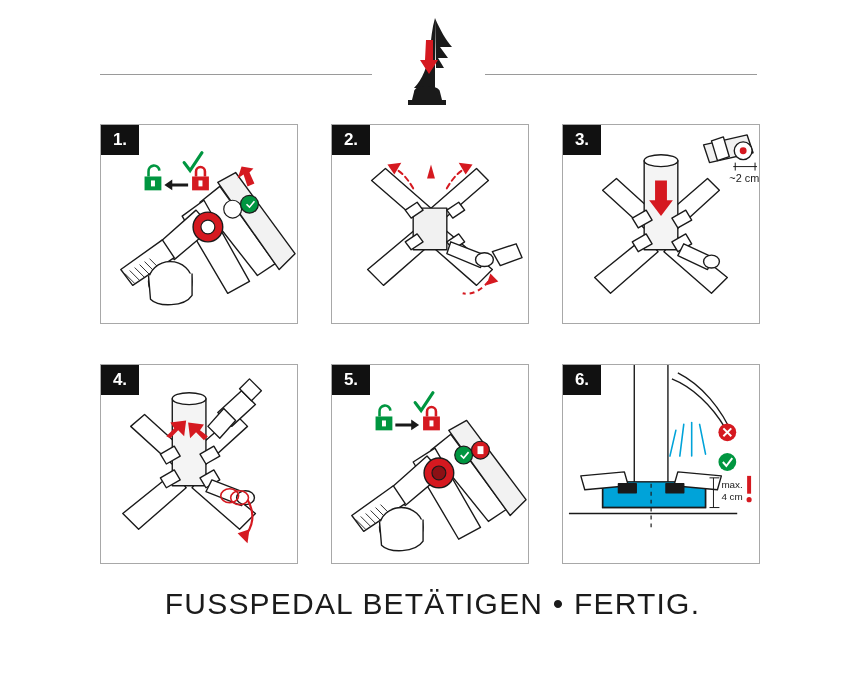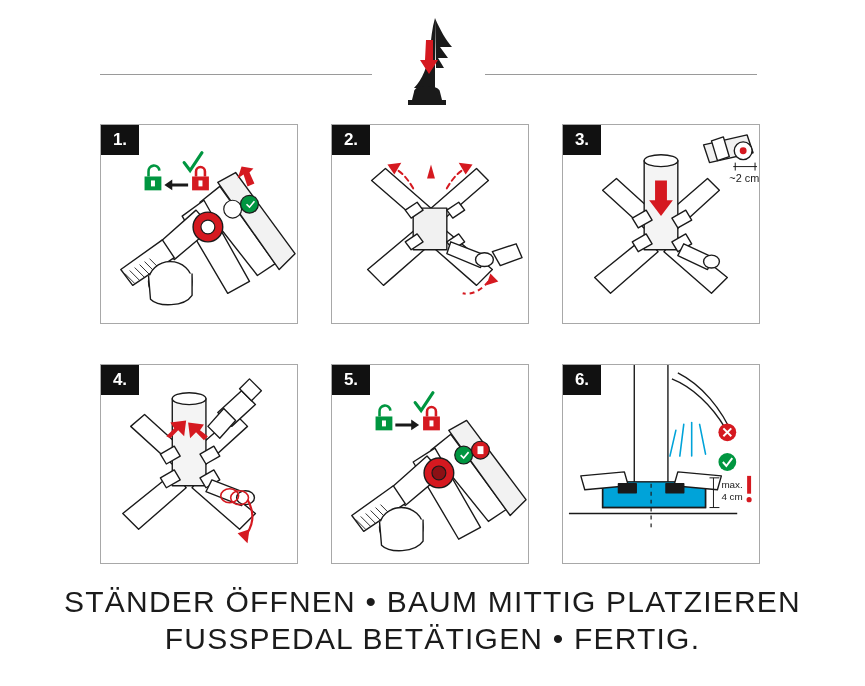--- a/index.html
+++ b/index.html
@@ -397,17 +397,16 @@
         <g>
           <circle cx="166" cy="98" r="9" fill="#009640"></circle>
           <path d="M161.5 98 l3.5 4 l6 -8" stroke="#ffffff" stroke-width="2" fill="none"></path>
         </g>
       </svg>
     </div>
 
   </div>
 
   <div class="caption">
-    <div class="line line1">STÄNDER ÖFFNEN • BAUM MITTIG PLATZIEREN</div>
     <div class="line line2">FUSSPEDAL BETÄTIGEN • FERTIG.</div>
   </div>
 
 </div>
 
 </body></html>

